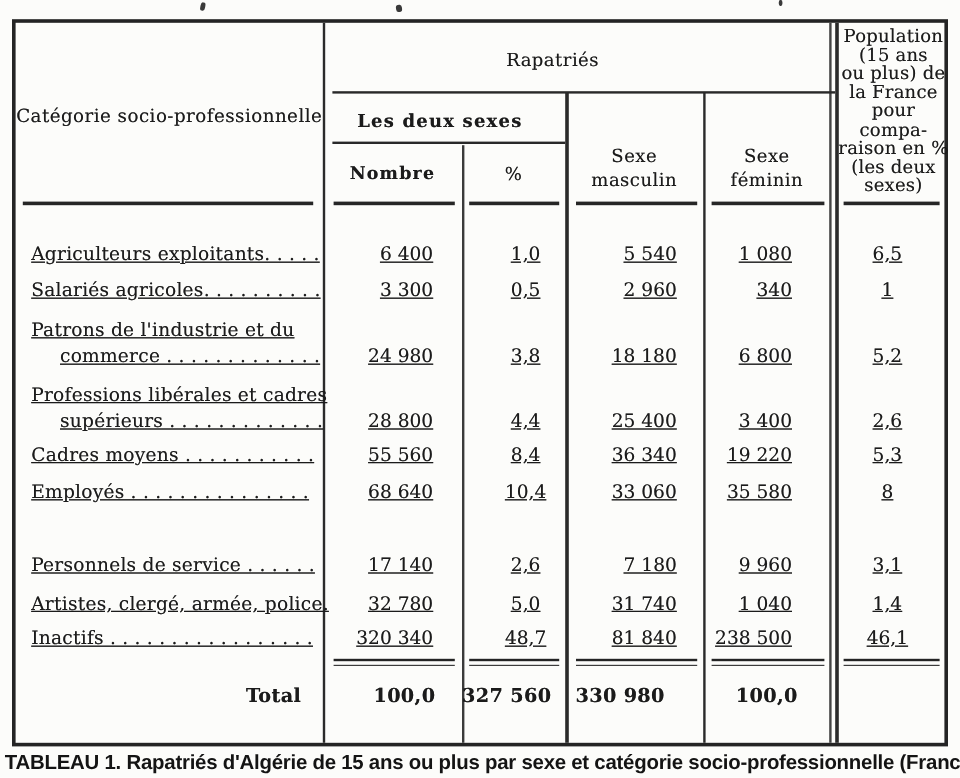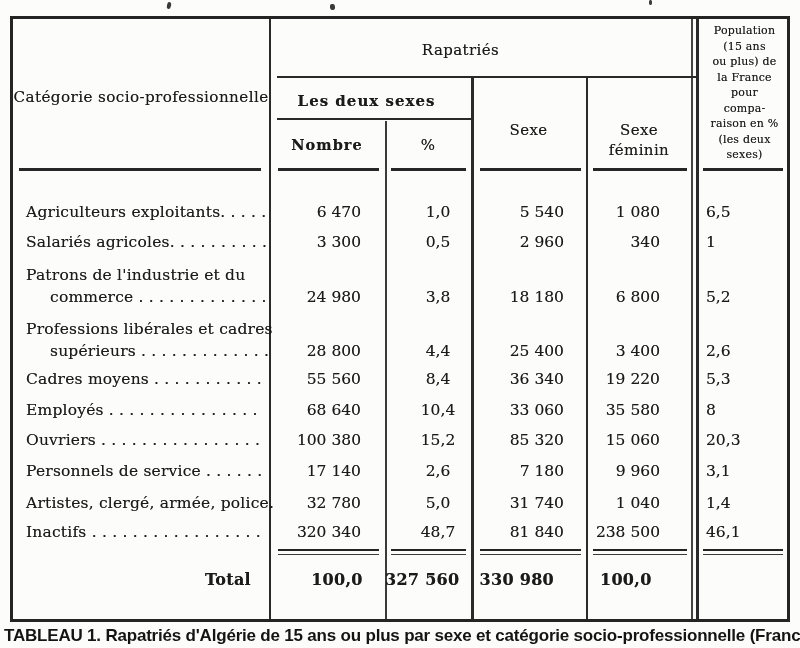--- a/index.html
+++ b/index.html
@@ -52,43 +52,44 @@
   
   .hcell{position:absolute; text-align:center; line-height:22px; font-size:15px;
          letter-spacing:.4px; text-shadow:0 0 .4px rgba(10,10,10,.55);}
   .h-category {left:0;     top:67px;  width:256px; font-size:15.2px;}
   .h-rap      {left:256px; top:20px;  width:383px;}
   .h-lds      {left:256px; top:71px;  width:195px; font-weight:bold; letter-spacing:1px;}
   .h-nombre   {left:256px; top:115px; width:116px; font-weight:bold; letter-spacing:1px; font-size:14.5px;}
   .h-pct      {left:372px; top:115px; width:86px;  font-size:15px;}
   .h-masc     {left:458px; top:101px; width:115px; line-height:20px;}
   .h-fem      {left:573px; top:101px; width:106px; line-height:20px;}
-  .h-pop      {left:681px; top:4px;   width:101px;  font-size:11px; line-height:15.5px; letter-spacing:.2px;}
+  .h-pop      {left:681px; top:4px;   width:101px;  font-size:15px; line-height:15.5px; letter-spacing:.2px;}
 
   
   .rows{position:absolute; left:0; top:0; width:774px; height:600px;}
   .row{
     position:absolute; left:0; width:760px;
     display:grid;
     grid-template-columns:256px 116px 86px 115px 106px 95px;
     font-size:15.5px; line-height:22px;
     text-shadow:0 0 .4px rgba(10,10,10,.5);
+    text-decoration:underline;
   }
   .row.r1{top:182px}.row.r2{top:212px}.row.r3{top:245px}.row.r4{top:299px}
   .row.r5{top:349px}.row.r6{top:380px}.row.r7{top:410px}.row.r8{top:441px}
   .row.r9{top:473px}.row.r10{top:502px}
   .cell-label{padding-left:13px; text-align:left;}
   .lab-line{white-space:nowrap; letter-spacing:.2px;}
   .lab-line.line2{padding-left:24px;}
   .num{align-self:end; white-space:nowrap;}
   .c-nombre{text-align:right; padding-right:24px;}
   .c-pct   {text-align:center; padding-left:20px;}
   .c-masc  {text-align:right; padding-right:22px;}
   .c-fem   {text-align:right; padding-right:32px;}
-  .c-pop   {text-align:left;padding-left:14px;}
+  .c-pop   {text-align:center;}
 
   .total-row{
     position:absolute; left:0; top:550px; width:774px;
     display:grid;
     grid-template-columns:256px 116px 86px 115px 106px 95px;
     font-size:16px; line-height:22px; font-weight:bold;
     letter-spacing:.3px; text-shadow:0 0 .5px rgba(10,10,10,.6);
   }
   .total-label{text-align:right; padding-right:18px;margin-left:20px;}
 
@@ -140,20 +141,21 @@
       <div class="t-seg ts6"></div>
     </div>
 
     <div class="hcell h-category">Catégorie socio-professionnelle</div>
     <div class="hcell h-rap">Rapatriés</div>
     <div class="hcell h-lds">Les deux sexes</div>
     <div class="hcell h-nombre">Nombre</div>
     <div class="hcell h-pct">%</div>
     <div class="hcell h-masc">
         <div>Sexe</div>
+        <div>masculin</div>
       </div>
     <div class="hcell h-fem">
         <div>Sexe</div>
         <div>féminin</div>
       </div>
     <div class="hcell h-pop">
         <div>Population</div>
         <div>(15 ans</div>
         <div>ou plus) de</div>
         <div>la France</div>
@@ -162,21 +164,21 @@
         <div>raison en %</div>
         <div>(les deux</div>
         <div>sexes)</div>
       </div>
 
     <div class="rows">
         <div class="row r1">
     <div class="cell-label">
             <div class="lab-line">Agriculteurs exploitants. . . . .</div>
           </div>
-    <div class="num c-nombre">6 470</div>
+    <div class="num c-nombre">6 400</div>
     <div class="num c-pct">1,0</div>
     <div class="num c-masc">5 540</div>
     <div class="num c-fem">1 080</div>
     <div class="num c-pop">6,5</div>
   </div>
         <div class="row r2">
     <div class="cell-label">
             <div class="lab-line">Salariés agricoles. . . . . . . . . .</div>
           </div>
     <div class="num c-nombre">3 300</div>
@@ -219,30 +221,20 @@
   </div>
         <div class="row r6">
     <div class="cell-label">
             <div class="lab-line">Employés . . . . . . . . . . . . . . .</div>
           </div>
     <div class="num c-nombre">68 640</div>
     <div class="num c-pct">10,4</div>
     <div class="num c-masc">33 060</div>
     <div class="num c-fem">35 580</div>
     <div class="num c-pop">8</div>
-  </div>
-        <div class="row r7">
-    <div class="cell-label">
-            <div class="lab-line">Ouvriers . . . . . . . . . . . . . . . .</div>
-          </div>
-    <div class="num c-nombre">100 380</div>
-    <div class="num c-pct">15,2</div>
-    <div class="num c-masc">85 320</div>
-    <div class="num c-fem">15 060</div>
-    <div class="num c-pop">20,3</div>
   </div>
         <div class="row r8">
     <div class="cell-label">
             <div class="lab-line">Personnels de service . . . . . .</div>
           </div>
     <div class="num c-nombre">17 140</div>
     <div class="num c-pct">2,6</div>
     <div class="num c-masc">7 180</div>
     <div class="num c-fem">9 960</div>
     <div class="num c-pop">3,1</div>

